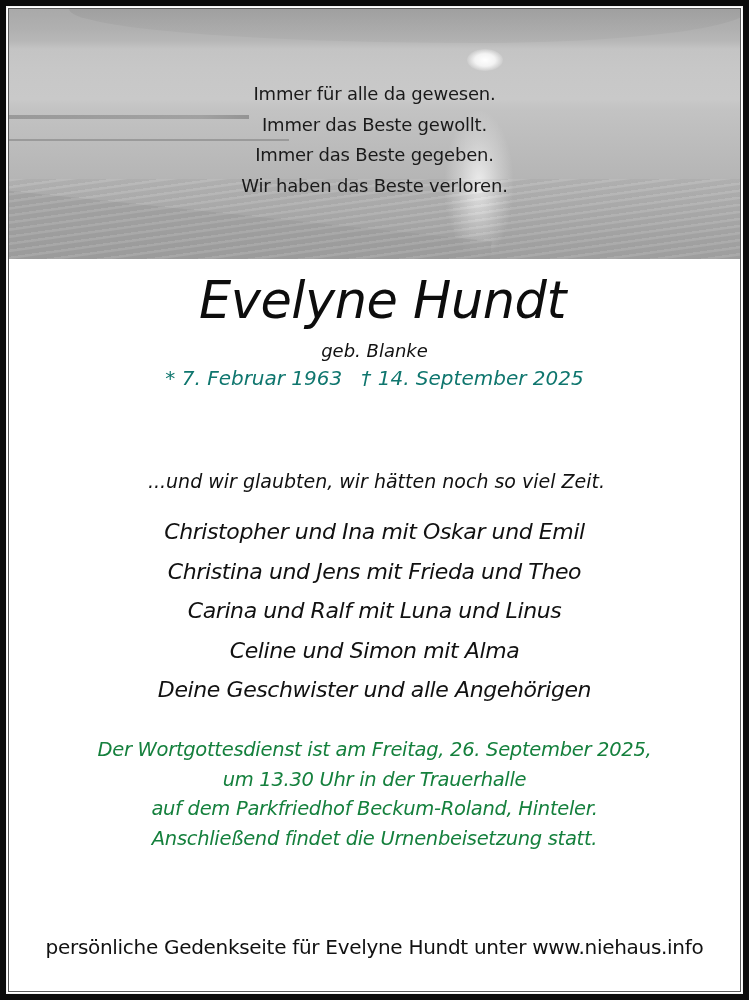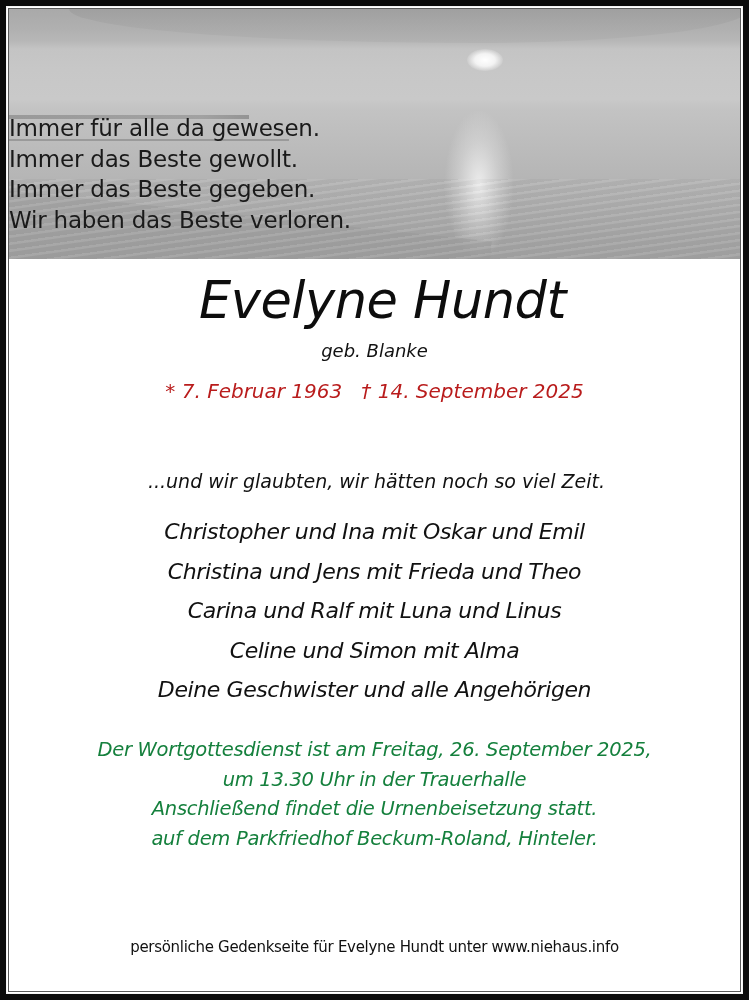--- a/index.html
+++ b/index.html
@@ -96,27 +96,26 @@
       left: -40px; top: 205px;
       width: 520px; height: 80px;
       background: #9e9e9e;
       transform: rotate(6deg);
       opacity: 0.55;
     }
     .quote {
       position: absolute;
       left: 0; top: 70px;
       width: 100%;
-      text-align: left;
-      font-family: "DejaVu Sans", sans-serif;
-      font-size: 23px;
+      text-align: center;
+      font-family: "DejaVu Sans", sans-serif;
+      font-size: 18px;
       line-height: 30.5px;
       color: #1a1a1a;
       letter-spacing: -0.2px;
-      margin-top: 34px;
     }
     .quote div { white-space: nowrap; }
 
     
     .content {
       position: absolute;
       left: 0; top: 250px;
       width: 100%;
       text-align: center;
     }
@@ -139,23 +138,22 @@
       line-height: 24px;
       color: #111;
     }
     .dates {
       position: absolute;
       top: 105px; left: 0; width: 100%;
       font-family: "DejaVu Sans", sans-serif;
       font-style: oblique;
       font-size: 20px;
       line-height: 28px;
-      color: #b91c1c;
+      color: #0f766e;
       white-space: pre;
-      margin-top: 13px;
     }
     .motto {
       position: absolute;
       top: 208px; left: 2px; width: 100%;
       font-family: "DejaVu Sans", sans-serif;
       font-style: oblique;
       font-size: 19px;
       line-height: 28px;
       color: #111;
     }
@@ -178,21 +176,21 @@
       font-size: 19.5px;
       line-height: 29.5px;
       color: #15803d;
       letter-spacing: -0.3px;
     }
     .service div { white-space: nowrap; }
     .footer {
       position: absolute;
       top: 677px; left: 0; width: 100%;
       font-family: "DejaVu Sans", sans-serif;
-      font-size: 15px;
+      font-size: 20px;
       line-height: 22px;
       color: #111;
       letter-spacing: -0.3px;
       text-align: center;
     }
     .footer a { color: #111; text-decoration: none; }
   </style>
 </head>
 <body>
 
@@ -228,22 +226,22 @@
           <div>Christopher und Ina mit Oskar und Emil</div>
           <div>Christina und Jens mit Frieda und Theo</div>
           <div>Carina und Ralf mit Luna und Linus</div>
           <div>Celine und Simon mit Alma</div>
           <div>Deine Geschwister und alle Angehörigen</div>
         </div>
 
         <div class="service">
           <div>Der Wortgottesdienst ist am Freitag, 26. September 2025,</div>
           <div>um 13.30 Uhr in der Trauerhalle</div>
+          <div>auf dem Parkfriedhof Beckum-Roland, Hinteler.</div>
           <div>Anschließend findet die Urnenbeisetzung statt.</div>
-          <div>auf dem Parkfriedhof Beckum-Roland, Hinteler.</div>
         </div>
 
         <div class="footer">
           <span>persönliche Gedenkseite für Evelyne Hundt unter </span><a>www.niehaus.info</a>
         </div>
       </div>
 
     </div>
   </div>
 </div>

